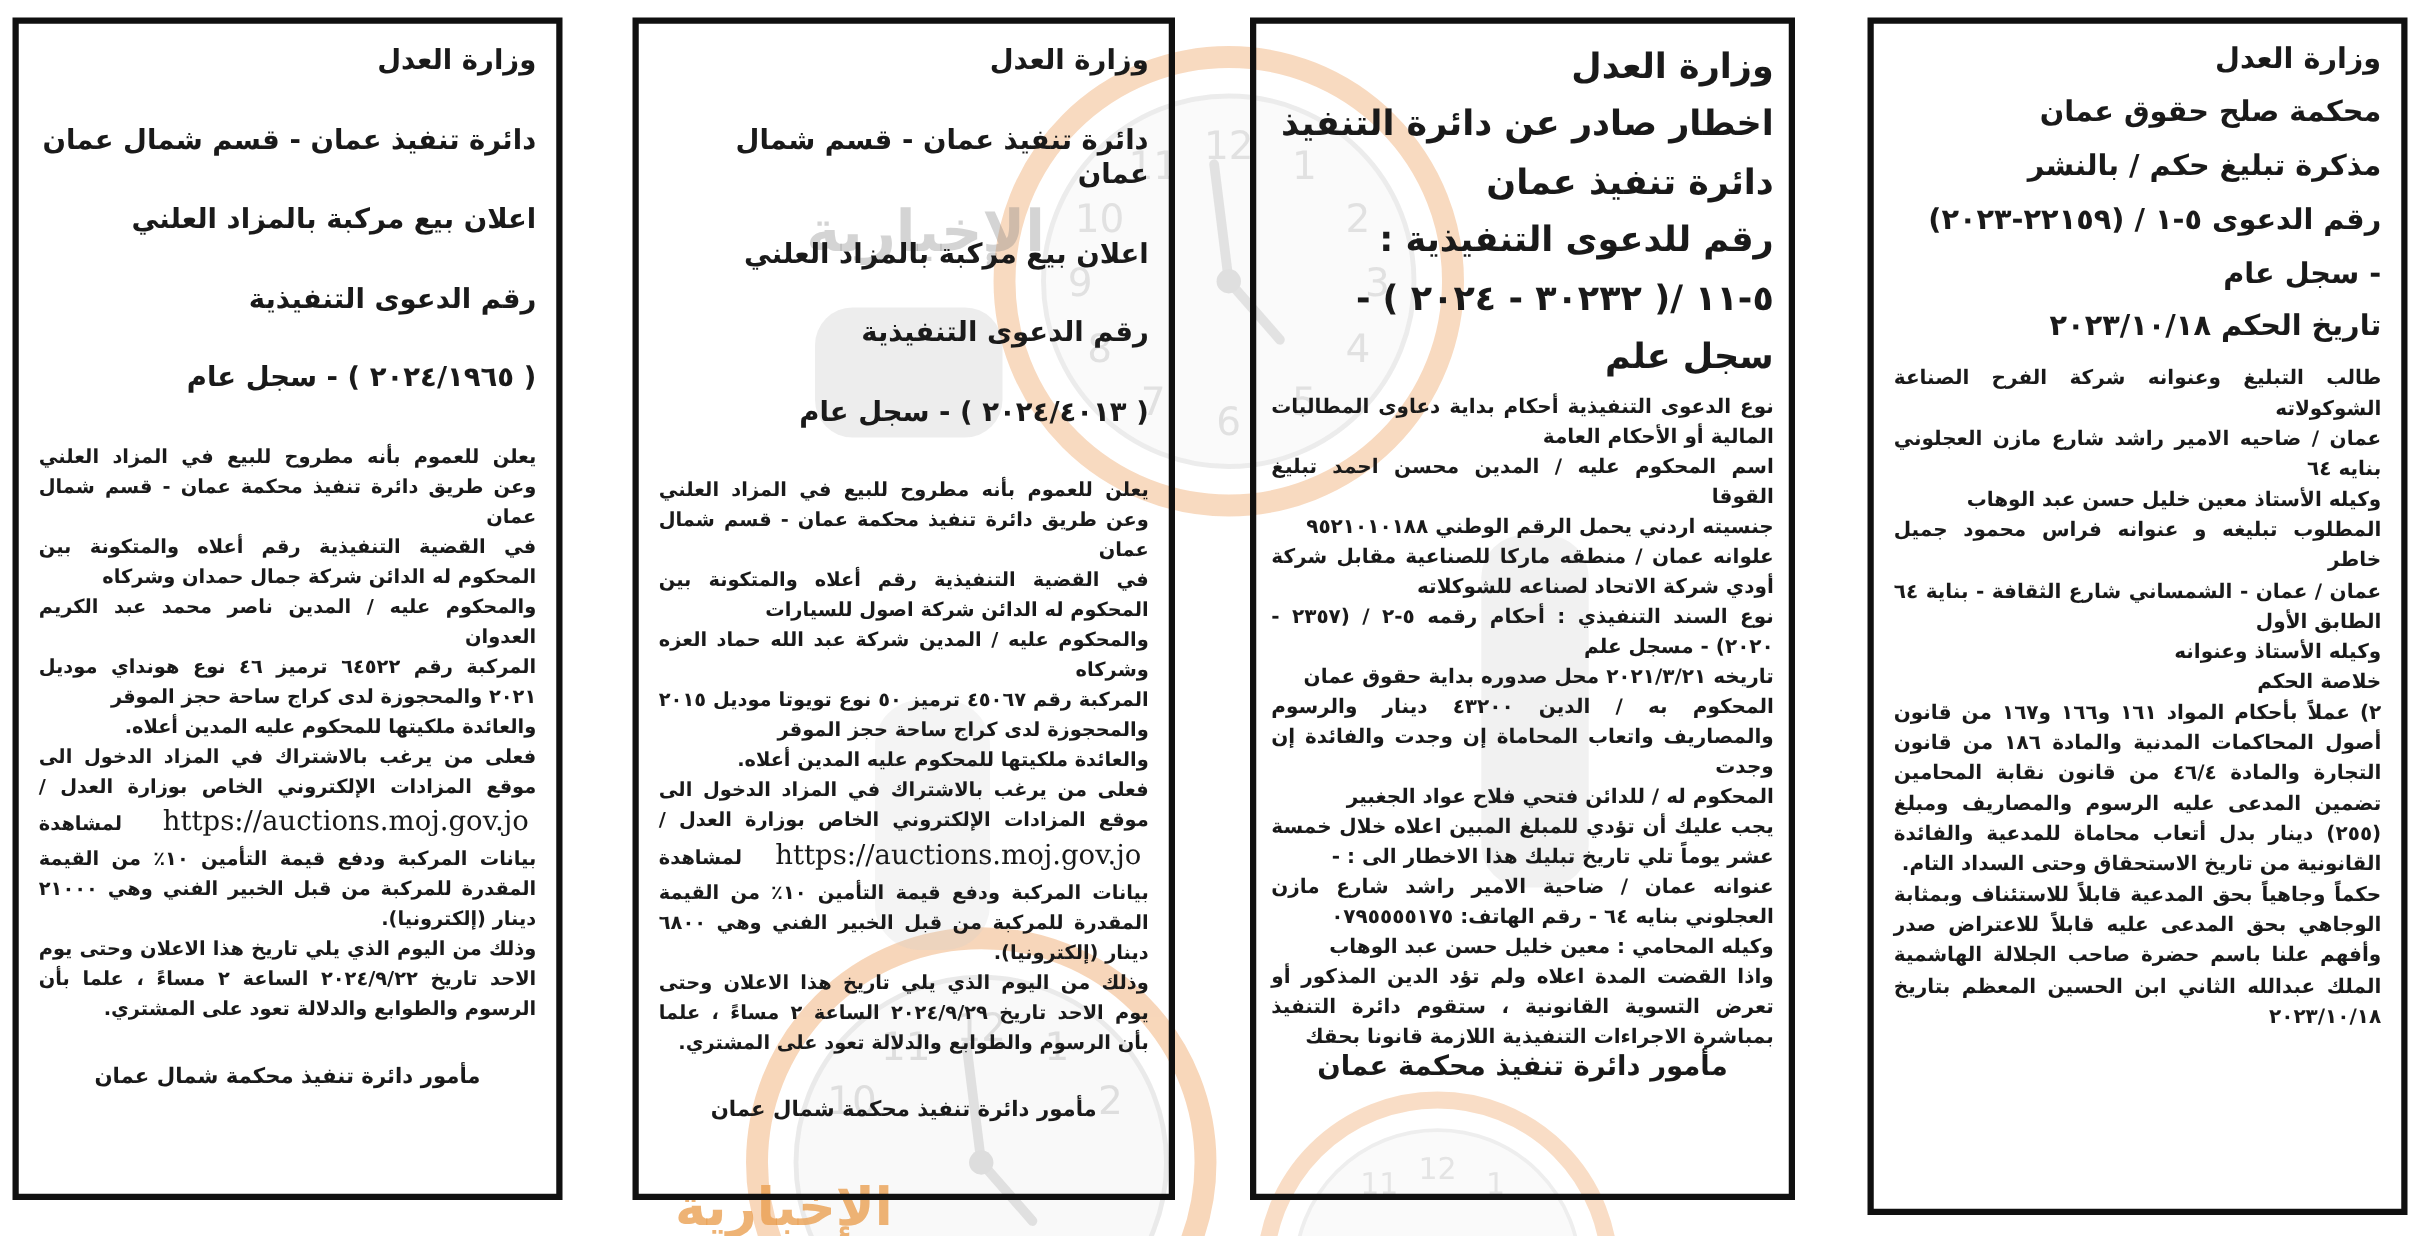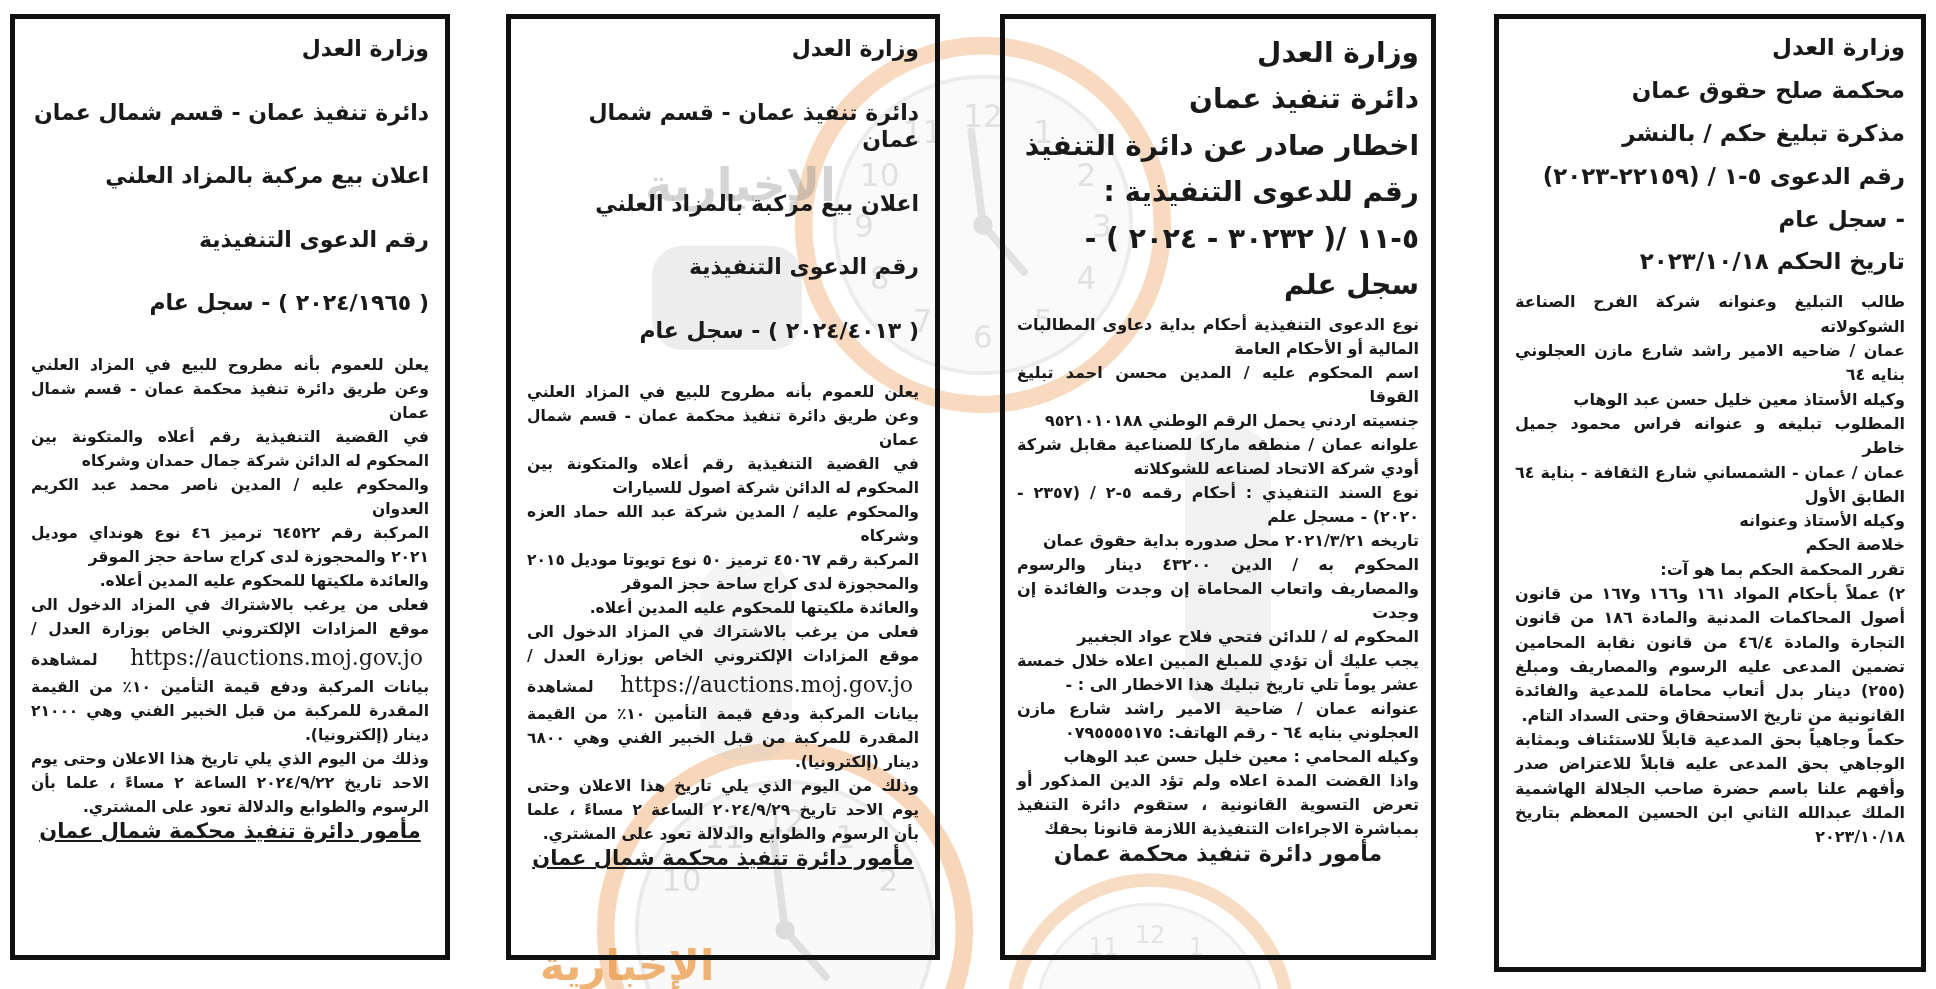--- a/index.html
+++ b/index.html
@@ -42,21 +42,21 @@
   .col-b .bp,.col-a .bp{font-size:15.5px;line-height:1.55;}
 
   .url{
     direction:ltr;unicode-bidi:isolate;
     font-family:"DejaVu Serif",serif;font-weight:400;
     font-size:22px;margin:0 6px;
   }
 
   .sig{text-align:center;font-weight:700;}
   .col-c .sig{font-size:22px;}
-  .col-b .sig,.col-a .sig{font-size:21px;text-decoration:underline;}
+  .col-b .sig,.col-a .sig{font-size:17px;margin-top:32px;}
 </style>
 </head>
 <body>
 
 <div class="page">
 
   <div class="watermark">
 
     <svg class="clock" style="left:788px;top:30px;width:390px;height:390px;opacity:.55" viewBox="0 0 200 200">
       <circle cx="100" cy="100" r="92" fill="none" stroke="#f3bc8d" stroke-width="9"></circle>
@@ -126,29 +126,28 @@
     <div class="hl">رقم الدعوى ٥-١ / (٢٢١٥٩-٢٠٢٣)</div>
     <div class="hl">- سجل عام</div>
     <div class="hl">تاريخ الحكم ٢٠٢٣/١٠/١٨</div>
     <p class="bp">طالب التبليغ وعنوانه شركة الفرح الصناعة الشوكولاته</p>
     <p class="bp">عمان / ضاحيه الامير راشد شارع مازن العجلوني بنايه ٦٤</p>
     <p class="bp">وكيله الأستاذ معين خليل حسن عبد الوهاب</p>
     <p class="bp">المطلوب تبليغه و عنوانه فراس محمود جميل خاطر</p>
     <p class="bp">عمان / عمان - الشمساني شارع الثقافة - بناية ٦٤ الطابق الأول</p>
     <p class="bp">وكيله الأستاذ وعنوانه</p>
     <p class="bp">خلاصة الحكم</p>
-    <p class="bp">تقرر المحكمة الحكم بما هو آت:</p>
     <p class="bp">٢) عملاً بأحكام المواد ١٦١ و١٦٦ و١٦٧ من قانون أصول المحاكمات المدنية والمادة ١٨٦ من قانون التجارة والمادة ٤٦/٤ من قانون نقابة المحامين تضمين المدعى عليه الرسوم والمصاريف ومبلغ (٢٥٥) دينار بدل أتعاب محاماة للمدعية والفائدة القانونية من تاريخ الاستحقاق وحتى السداد التام.</p>
     <p class="bp">حكماً وجاهياً بحق المدعية قابلاً للاستئناف وبمثابة الوجاهي بحق المدعى عليه قابلاً للاعتراض صدر وأفهم علنا باسم حضرة صاحب الجلالة الهاشمية الملك عبدالله الثاني ابن الحسين المعظم بتاريخ ٢٠٢٣/١٠/١٨</p>
   </section>
 
   <section class="col col-c">
     <div class="hl">وزارة العدل</div>
+    <div class="hl">اخطار صادر عن دائرة التنفيذ</div>
     <div class="hl">دائرة تنفيذ عمان</div>
-    <div class="hl">اخطار صادر عن دائرة التنفيذ</div>
     <div class="hl">رقم للدعوى التنفيذية :</div>
     <div class="hl">٥-١١ /( ٣٠٢٣٢ - ٢٠٢٤ ) -</div>
     <div class="hl">سجل علم</div>
     <p class="bp">نوع الدعوى التنفيذية أحكام بداية دعاوى المطالبات المالية أو الأحكام العامة</p>
     <p class="bp">اسم المحكوم عليه / المدين محسن احمد تبليغ القوقا</p>
     <p class="bp">جنسيته اردني يحمل الرقم الوطني ٩٥٢١٠١٠١٨٨</p>
     <p class="bp">علوانه عمان / منطقه ماركا للصناعية مقابل شركة أودي شركة الاتحاد لصناعه للشوكلاته</p>
     <p class="bp">نوع السند التنفيذي : أحكام رقمه ٥-٢ / (٢٣٥٧ - ٢٠٢٠) - مسجل علم</p>
     <p class="bp">تاريخه ٢٠٢١/٣/٢١ محل صدوره بداية حقوق عمان</p>
     <p class="bp">المحكوم به / الدين ٤٣٢٠٠ دينار والرسوم والمصاريف واتعاب المحاماة إن وجدت والفائدة إن وجدت</p>

